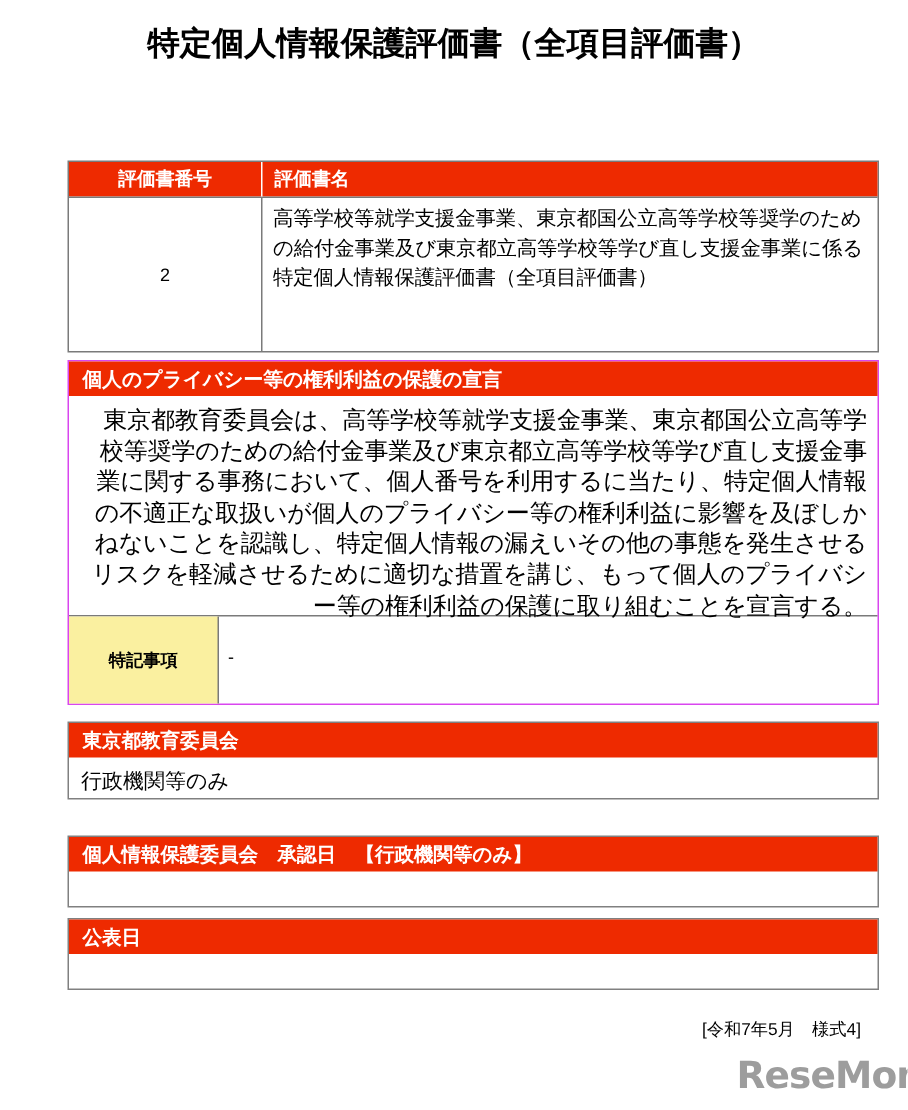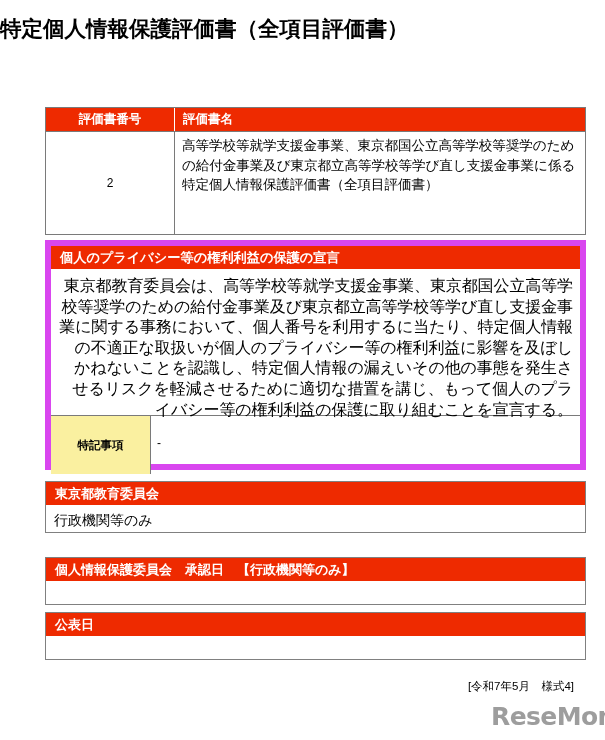--- a/index.html
+++ b/index.html
@@ -22,20 +22,21 @@
     height: 740px;
     box-sizing: border-box;
   }
 
   
   .doc-title {
     position: absolute;
     top: 14px;
     left: 0;
     width: 605px;
+    text-align: center;
     font-size: 21.5px;
     font-weight: bold;
     letter-spacing: 0px;
     color: #000000;
     white-space: nowrap;
   }
 
   
   .block {
     position: absolute;
@@ -114,21 +115,21 @@
     box-sizing: border-box;
     font-size: 13.6px;
     line-height: 19.5px;
     letter-spacing: -0.1px;
   }
 
   
   #block-decl {
     top: 240px;
     height: 230px;
-    border: 6px solid #d946ef;
+    border: 1px solid #d946ef;
   }
   #block-decl .hdr-red {
     height: 23px;
     line-height: 23px;
     font-size: 13.2px;
   }
   .decl-text {
     padding: 7px 7px 0 8px;
     font-size: 16px;
     line-height: 20.6px;

